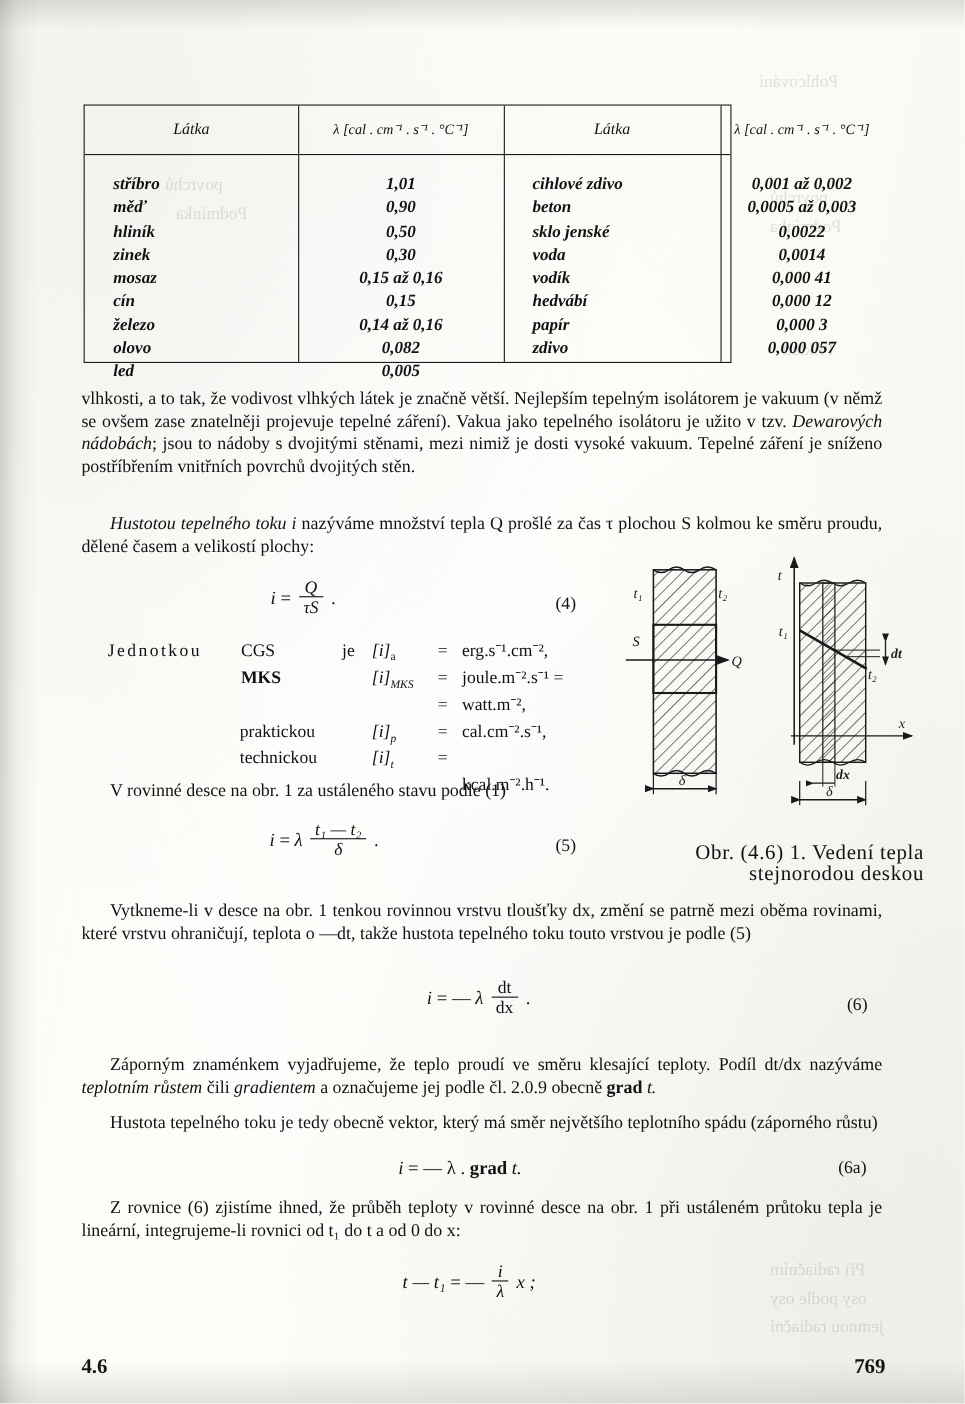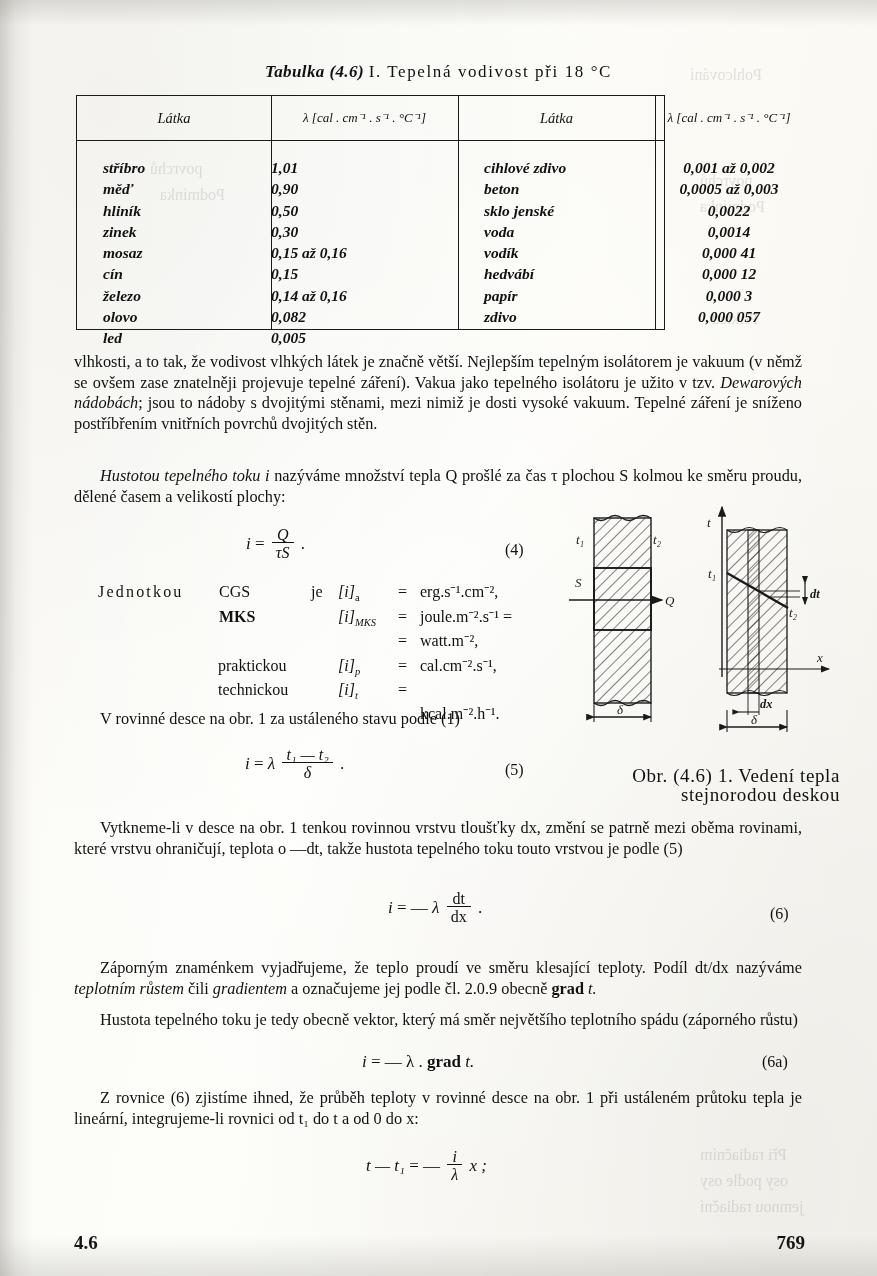--- a/index.html
+++ b/index.html
@@ -66,21 +66,21 @@
   .th.c0{left:0;width:194px;font-size:14.5px;}
   .th.c1{left:194px;width:187px;}
   .th.c2{left:381px;width:197px;font-size:14.5px;}
   .th.c3{left:578px;width:148px;}
 
   .tbody{position:absolute;left:0;top:45px;width:100%;bottom:16px;}
   .col{position:absolute;top:16px;}
   .col .cell{height:21.3px;line-height:21.3px;font-size:15.5px;white-space:nowrap;}
   .col.names{padding-left:26px;}
   .col.c0{left:0;width:194px;}
-  .col.c1{left:194px;width:187px;font-weight:bold;}
+  .col.c1{left:194px;width:187px;text-align:center;font-weight:bold;}
   .col.c2{left:381px;width:197px;}
   .col.c3{left:578px;width:148px;text-align:center;font-weight:bold;}
   .col.c0 .cell,.col.c2 .cell{font-weight:bold;}
 
   
   .p{
     position:absolute;font-size:16.3px;line-height:20.7px;text-align:justify;
     text-align-last:left;
   }
   .p i{font-style:italic;}
@@ -131,24 +131,20 @@
   <div class="ghost" style="left:690px;top:66px;">Pohlcování</div>
   <div class="ghost" style="left:700px;top:172px;">povrchů</div>
   <div class="ghost" style="left:700px;top:198px;">Podmínka</div>
   <div class="ghost" style="left:712px;top:310px;">Příklad</div>
   <div class="ghost" style="left:700px;top:1146px;">Při radiačním</div>
   <div class="ghost" style="left:700px;top:1172px;">osy podle osy</div>
   <div class="ghost" style="left:700px;top:1198px;">jemnou radiační</div>
   <div class="ghost" style="left:150px;top:160px;">povrchů</div>
   <div class="ghost" style="left:160px;top:186px;">Podmínka</div>
 
-  <div class="tbl-title">
-    <span class="it">Tabulka (4.6)</span>
-    <span class="sp">I. Tepelná vodivost při 18 °C</span>
-  </div>
 
   <div class="tbl">
     <div class="vline v1"></div>
     <div class="vline v2"></div>
     <div class="vline v3"></div>
     <div class="hline"></div>
 
     <div class="thead">
       <div class="th c0">Látka</div>
       <div class="th c1">λ [cal . cm⁻¹ . s⁻¹ . °C⁻¹]</div>

